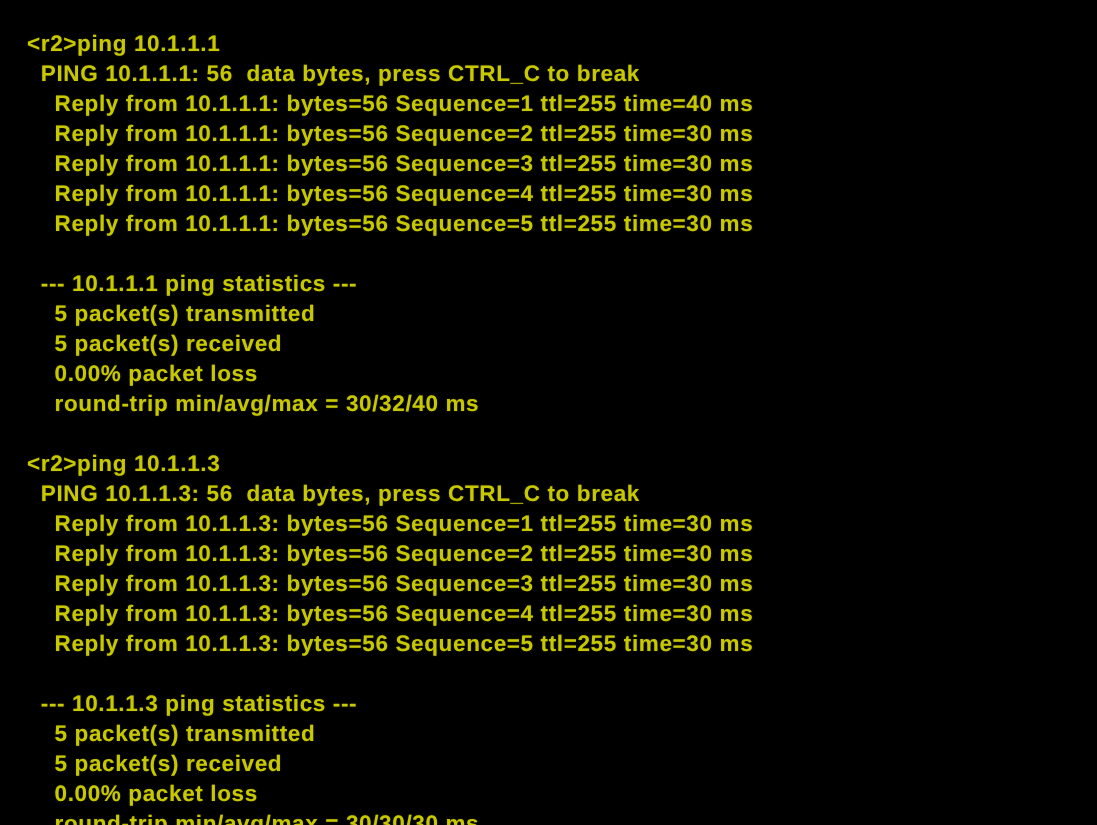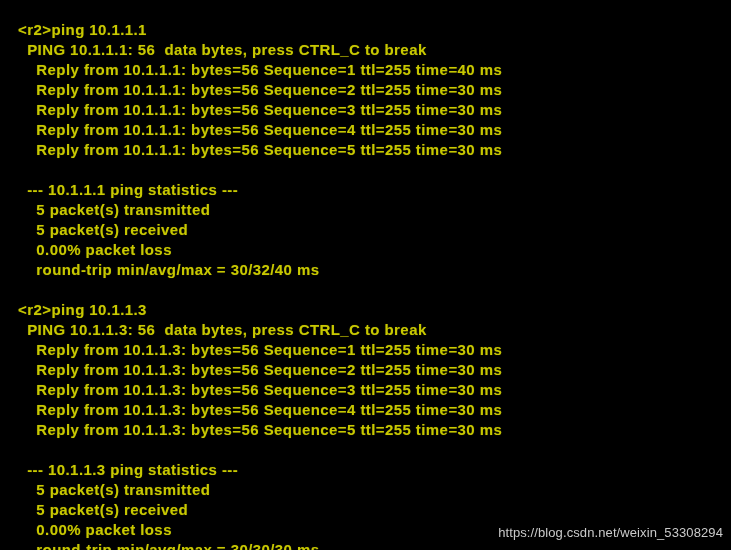--- a/index.html
+++ b/index.html
@@ -58,14 +58,13 @@
     white-space: pre;
     letter-spacing: 0.1px;
     opacity: 0.92;
   }
 </style>
 </head>
 <body>
 
 <div id="terminal">
   <pre id="console-output"><span class="term-line">&lt;r2&gt;ping 10.1.1.1</span><span class="term-line">  PING 10.1.1.1: 56  data bytes, press CTRL_C to break</span><span class="term-line">    Reply from 10.1.1.1: bytes=56 Sequence=1 ttl=255 time=40 ms</span><span class="term-line">    Reply from 10.1.1.1: bytes=56 Sequence=2 ttl=255 time=30 ms</span><span class="term-line">    Reply from 10.1.1.1: bytes=56 Sequence=3 ttl=255 time=30 ms</span><span class="term-line">    Reply from 10.1.1.1: bytes=56 Sequence=4 ttl=255 time=30 ms</span><span class="term-line">    Reply from 10.1.1.1: bytes=56 Sequence=5 ttl=255 time=30 ms</span><span class="term-line blank"> </span><span class="term-line">  --- 10.1.1.1 ping statistics ---</span><span class="term-line">    5 packet(s) transmitted</span><span class="term-line">    5 packet(s) received</span><span class="term-line">    0.00% packet loss</span><span class="term-line">    round-trip min/avg/max = 30/32/40 ms</span><span class="term-line blank"> </span><span class="term-line">&lt;r2&gt;ping 10.1.1.3</span><span class="term-line">  PING 10.1.1.3: 56  data bytes, press CTRL_C to break</span><span class="term-line">    Reply from 10.1.1.3: bytes=56 Sequence=1 ttl=255 time=30 ms</span><span class="term-line">    Reply from 10.1.1.3: bytes=56 Sequence=2 ttl=255 time=30 ms</span><span class="term-line">    Reply from 10.1.1.3: bytes=56 Sequence=3 ttl=255 time=30 ms</span><span class="term-line">    Reply from 10.1.1.3: bytes=56 Sequence=4 ttl=255 time=30 ms</span><span class="term-line">    Reply from 10.1.1.3: bytes=56 Sequence=5 ttl=255 time=30 ms</span><span class="term-line blank"> </span><span class="term-line">  --- 10.1.1.3 ping statistics ---</span><span class="term-line">    5 packet(s) transmitted</span><span class="term-line">    5 packet(s) received</span><span class="term-line">    0.00% packet loss</span><span class="term-line">    round-trip min/avg/max = 30/30/30 ms</span></pre>
-  <div id="watermark">https://blog.csdn.net/weixin_53308294</div>
 </div>
 
 </body></html>

